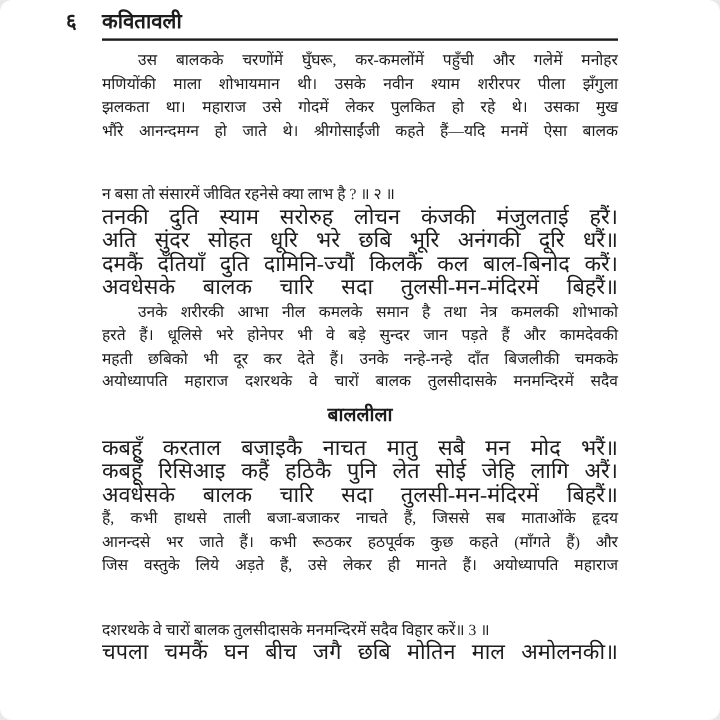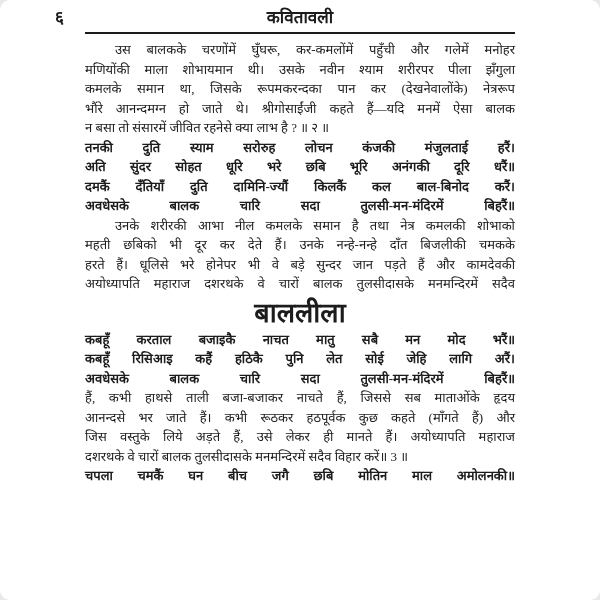--- a/index.html
+++ b/index.html
@@ -24,83 +24,84 @@
     font-size: 17px;
     line-height: 24px;
   }
   .page-number {
     position: absolute;
     left: -30px; top: 0;
   }
   .page-title {
     position: absolute;
     left: 0; right: 0;
-    text-align: center;
+    text-align: left;
   }
   .header-rule {
     border: none;
     border-top: 2px solid #1c1c1c;
     margin: 2px 0 6px 0;
   }
   .line {
     font-size: 13px;
     line-height: 19.5px;
     text-align: justify;
     text-align-last: justify;
     white-space: normal;
   }
   .line.last {
     text-align-last: left;
+    margin-top: 34px;
   }
   .line.indent {
     padding-left: 30px;
   }
   .verse .line {
-    font-weight: bold;
-    font-size: 13px;
+    font-weight: normal;
+    font-size: 18px;
     text-align-last: justify;
   }
   .section-heading {
     text-align: center;
     font-weight: bold;
-    font-size: 27px;
+    font-size: 16px;
     line-height: 26px;
     margin: 6px 0 4px 0;
   }
 </style>
 </head>
 <body>
 
 <div class="page">
 
   <div class="header">
     <span class="page-number">६</span>
     <span class="page-title">कवितावली</span>
   </div>
   <hr class="header-rule">
 
   <div class="para">
     <div class="line indent">उस बालकके चरणोंमें घुँघरू, कर-कमलोंमें पहुँची और गलेमें मनोहर</div>
     <div class="line">मणियोंकी माला शोभायमान थी। उसके नवीन श्याम शरीरपर पीला झँगुला</div>
-    <div class="line">कमलके समान था, जिसके रूपमकरन्दका पान कर (देखनेवालोंके) नेत्ररूप</div>
+    <div class="line">झलकता था। महाराज उसे गोदमें लेकर पुलकित हो रहे थे। उसका मुख</div>
     <div class="line">भौंरे आनन्दमग्न हो जाते थे। श्रीगोसाईंजी कहते हैं—यदि मनमें ऐसा बालक</div>
     <div class="line last">न बसा तो संसारमें जीवित रहनेसे क्या लाभ है ? ॥ २ ॥</div>
   </div>
 
   <div class="verse">
     <div class="line">तनकी दुति स्याम सरोरुह लोचन कंजकी मंजुलताई हरैं।</div>
     <div class="line">अति सुंदर सोहत धूरि भरे छबि भूरि अनंगकी दूरि धरैं॥</div>
     <div class="line">दमकैं दँतियाँ दुति दामिनि-ज्यौं किलकैं कल बाल-बिनोद करैं।</div>
     <div class="line">अवधेसके बालक चारि सदा तुलसी-मन-मंदिरमें बिहरैं॥</div>
   </div>
 
   <div class="para">
     <div class="line indent">उनके शरीरकी आभा नील कमलके समान है तथा नेत्र कमलकी शोभाको</div>
+    <div class="line">हरते हैं। धूलिसे भरे होनेपर भी वे बड़े सुन्दर जान पड़ते हैं और कामदेवकी</div>
     <div class="line">महती छबिको भी दूर कर देते हैं। उनके नन्हे-नन्हे दाँत बिजलीकी चमकके</div>
-    <div class="line">हरते हैं। धूलिसे भरे होनेपर भी वे बड़े सुन्दर जान पड़ते हैं और कामदेवकी</div>
     <div class="line">अयोध्यापति महाराज दशरथके वे चारों बालक तुलसीदासके मनमन्दिरमें सदैव</div>
   </div>
 
   <div class="section-heading">बाललीला</div>
 
   <div class="verse">
     <div class="line">कबहूँ करताल बजाइकै नाचत मातु सबै मन मोद भरैं॥</div>
     <div class="line">कबहूँ रिसिआइ कहैं हठिकै पुनि लेत सोई जेहि लागि अरैं।</div>
     <div class="line">अवधेसके बालक चारि सदा तुलसी-मन-मंदिरमें बिहरैं॥</div>
   </div>

